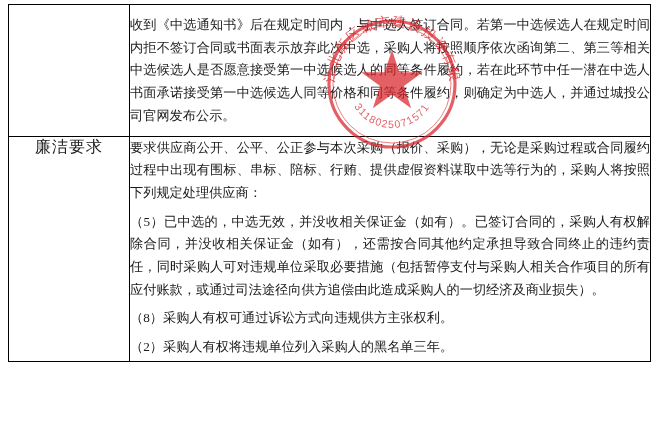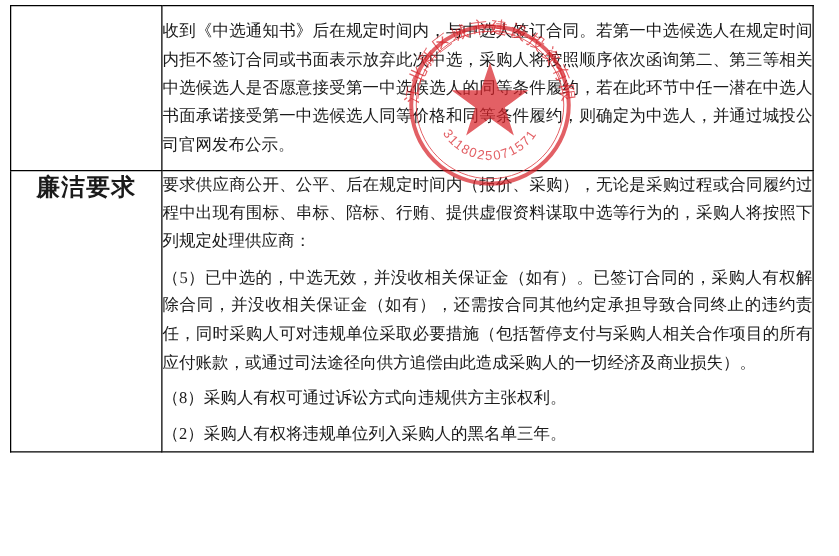--- a/index.html
+++ b/index.html
@@ -29,22 +29,22 @@
   }
   table.doc-table td {
     border: 1px solid #000000;
     vertical-align: top;
     padding: 0;
   }
   td.label-cell {
     width: 120px;
     text-align: center;
     vertical-align: middle;
-    font-weight: bold;
-    font-size: 19px;
+    font-weight: normal;
+    font-size: 16px;
     letter-spacing: 1px;
     padding: 4px 2px;
   }
   td.body-cell {
     padding: 7px 11px 8px 11px;
   }
   p.para {
     margin: 0 0 6px 0;
     font-size: 13.2px;
     line-height: 1.72;
@@ -89,21 +89,21 @@
     <tbody>
       <tr class="row-first">
         <td class="label-cell"></td>
         <td class="body-cell">
           <p class="para indent">收到《中选通知书》后在规定时间内，与中选人签订合同。若第一中选候选人在规定时间内拒不签订合同或书面表示放弃此次中选，采购人将按照顺序依次函询第二、第三等相关中选候选人是否愿意接受第一中选候选人的同等条件履约，若在此环节中任一潜在中选人书面承诺接受第一中选候选人同等价格和同等条件履约，则确定为中选人，并通过城投公司官网发布公示。</p>
         </td>
       </tr>
       <tr>
         <td class="label-cell">廉洁要求</td>
         <td class="body-cell">
-          <p class="para">要求供应商公开、公平、后在规定时间内（报价、采购），无论是采购过程或合同履约过程中出现有围标、串标、陪标、行贿、提供虚假资料谋取中选等行为的，采购人将按照下列规定处理供应商：</p>
+          <p class="para">要求供应商公开、公平、公正参与本次采购（报价、采购），无论是采购过程或合同履约过程中出现有围标、串标、陪标、行贿、提供虚假资料谋取中选等行为的，采购人将按照下列规定处理供应商：</p>
           <p class="para">（5）已中选的，中选无效，并没收相关保证金（如有）。已签订合同的，采购人有权解除合同，并没收相关保证金（如有），还需按合同其他约定承担导致合同终止的违约责任，同时采购人可对违规单位采取必要措施（包括暂停支付与采购人相关合作项目的所有应付账款，或通过司法途径向供方追偿由此造成采购人的一切经济及商业损失）。</p>
           <p class="para">（8）采购人有权可通过诉讼方式向违规供方主张权利。</p>
           <p class="para">（2）采购人有权将违规单位列入采购人的黑名单三年。</p>
         </td>
       </tr>
     </tbody>
   </table>
 
   <div class="seal">
     <svg viewBox="0 0 148 148" xmlns="http://www.w3.org/2000/svg">

